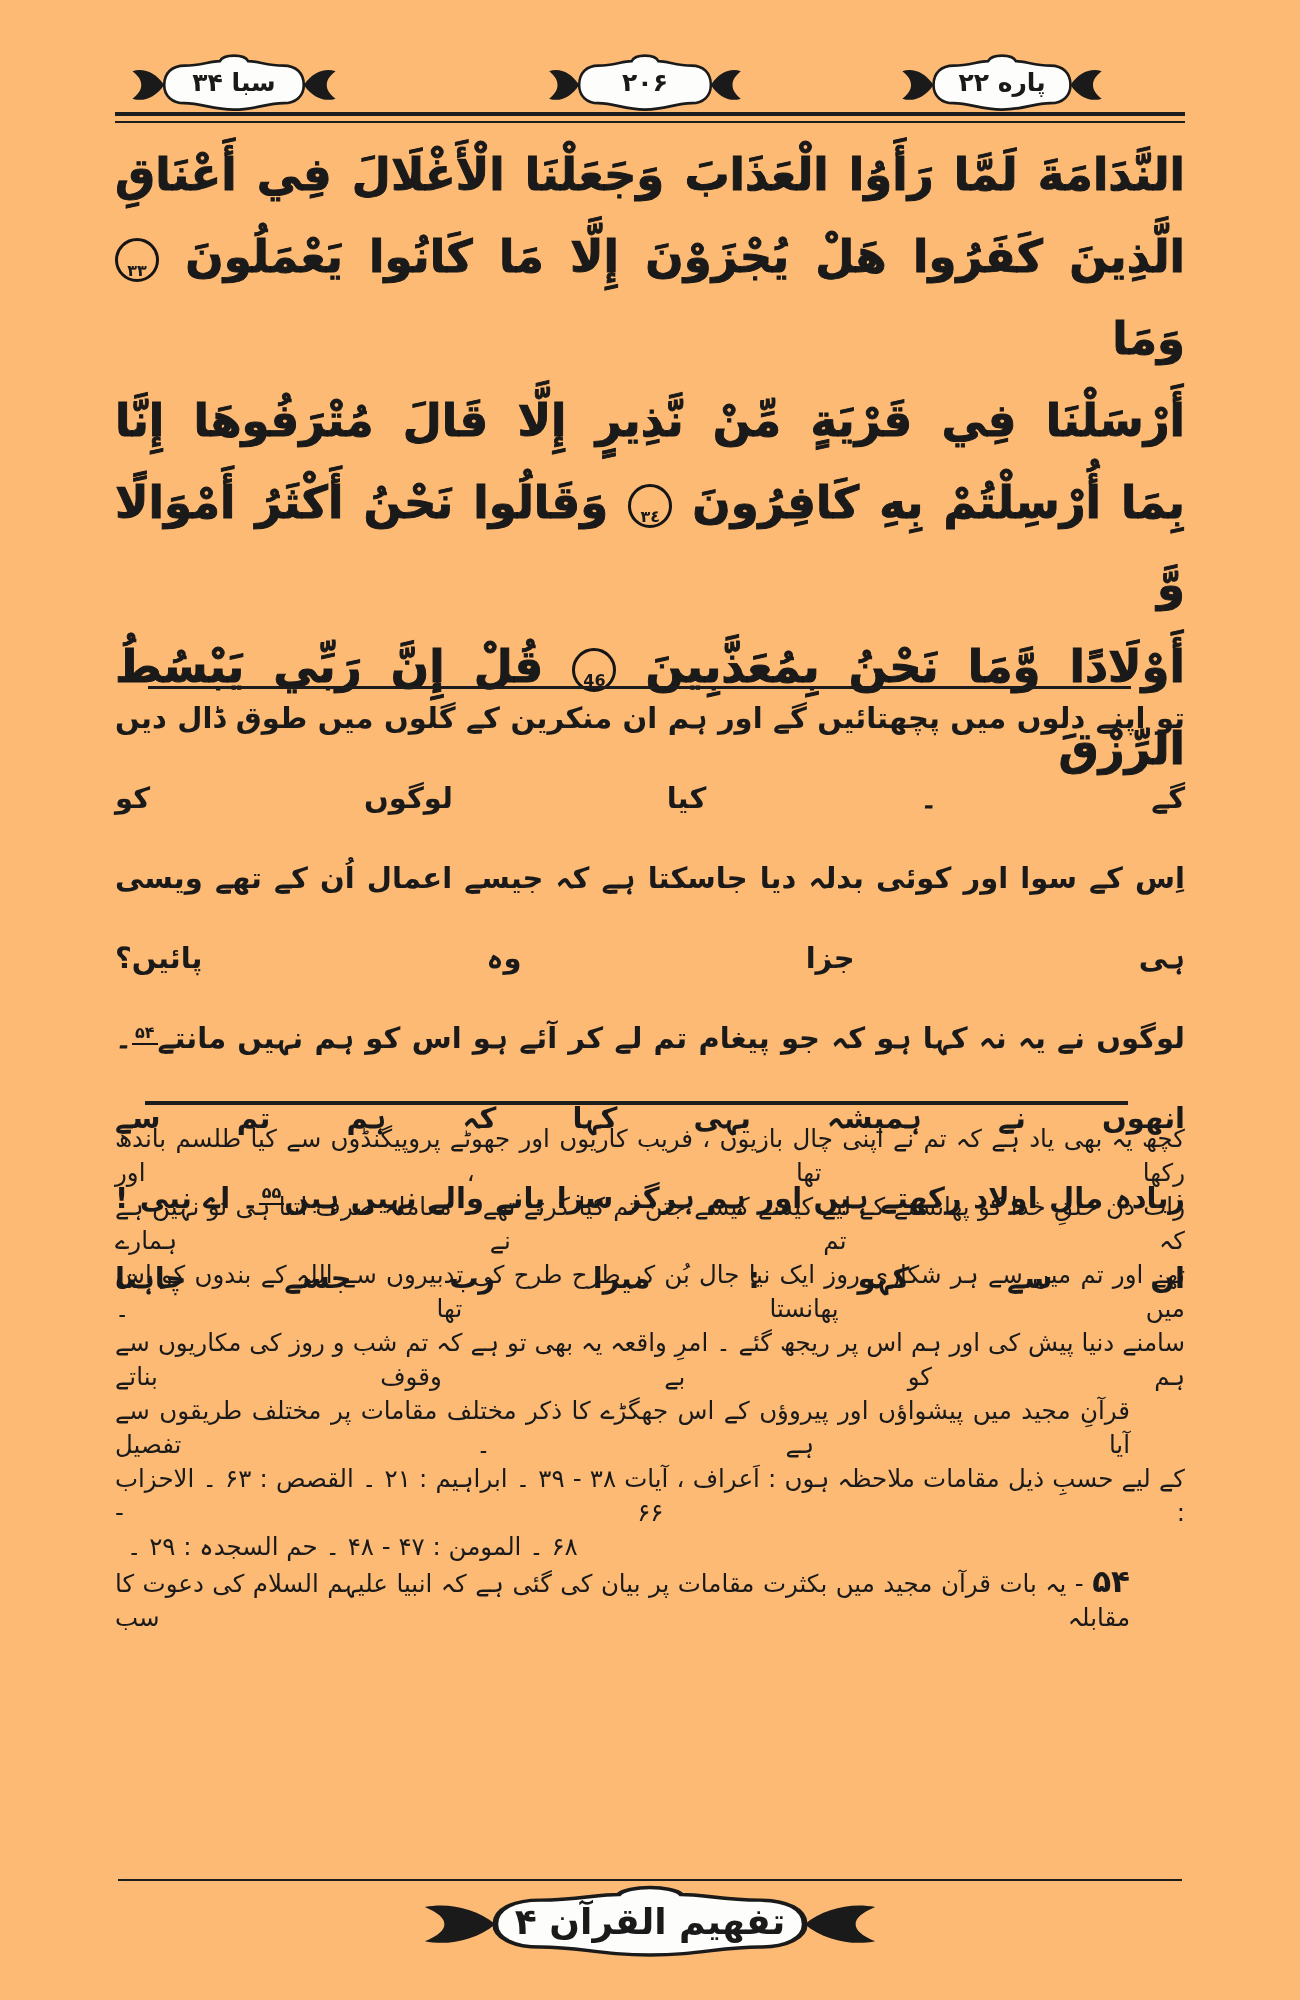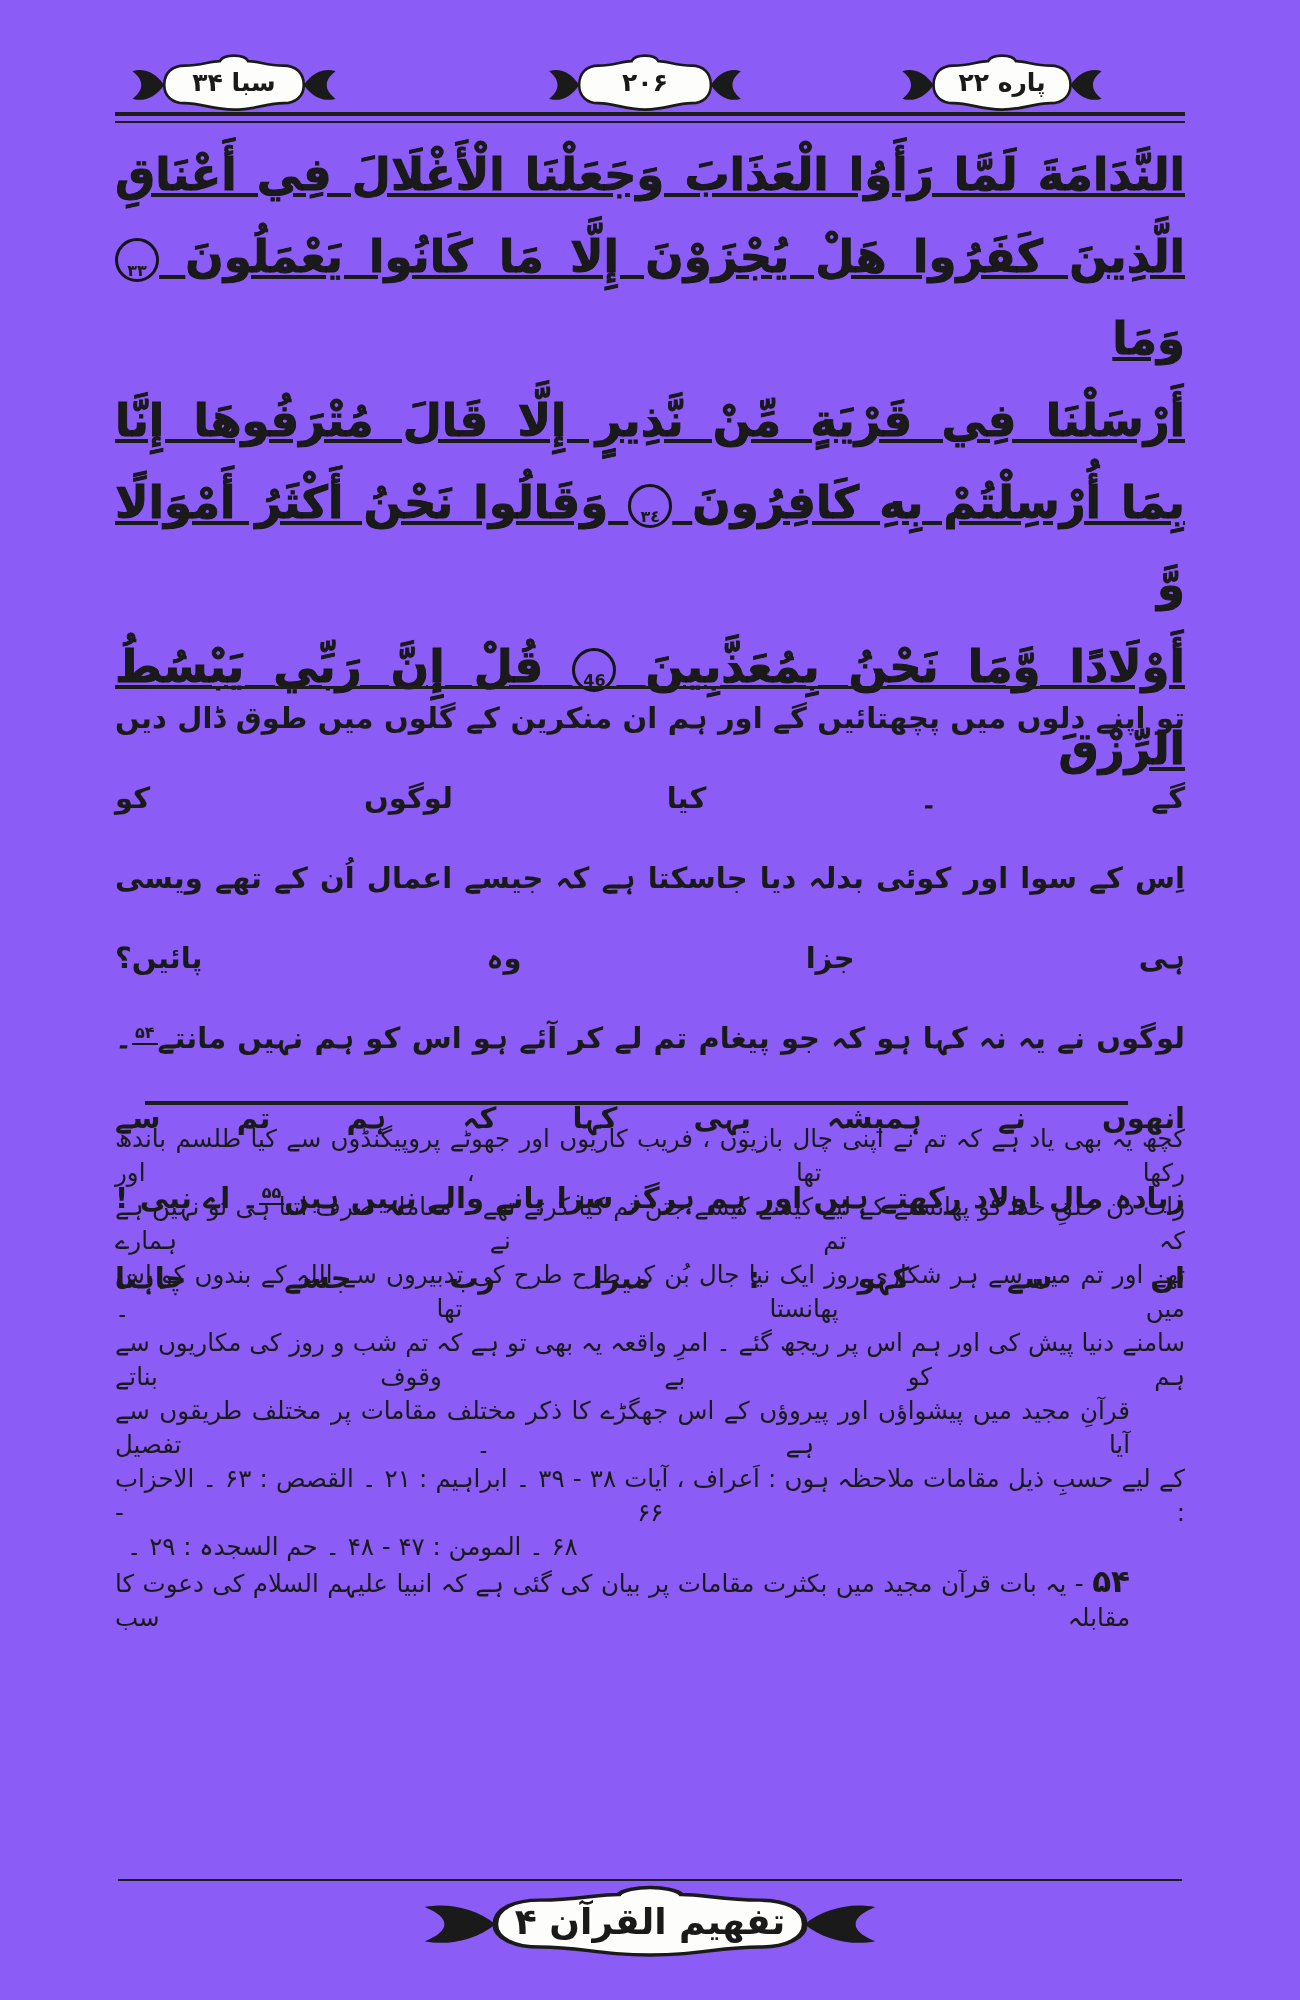--- a/index.html
+++ b/index.html
@@ -1,37 +1,37 @@
 <!DOCTYPE html>
 <html><head>
 <meta charset="utf-8">
 <style>
   html,body{margin:0;padding:0;}
   body{
     width:1300px;height:2000px;position:relative;overflow:hidden;
     background:#ffffff;color:#1a1a1a;
     font-family:"DejaVu Sans", sans-serif;
   }
-  .page{position:absolute;inset:0;background:#8b5cf6;}
+  .page{position:absolute;inset:0;background:#fdba74;}
 
   
   .header-rule{position:absolute;left:115px;width:1070px;top:112px;border-top:4px solid #1d1d1d;}
   .header-rule-2{position:absolute;left:115px;width:1070px;top:121px;border-top:2px solid #1d1d1d;}
   .badge{position:absolute;top:52px;height:64px;z-index:3;}
   .badge svg{position:absolute;inset:0;width:100%;height:100%;}
   .badge-text{
     position:absolute;inset:0;display:flex;align-items:center;justify-content:center;
     direction:rtl;font-weight:bold;font-size:25px;padding-bottom:3px;
   }
   .badge-surah{left:128px;width:212px;}
   .badge-page {left:545px;width:200px;}
   .badge-para {left:898px;width:208px;}
 
   
-  .quran{position:absolute;left:115px;width:1070px;top:134px;text-decoration:underline;}
+  .quran{position:absolute;left:115px;width:1070px;top:134px;}
   .qline{
     direction:rtl;font-weight:bold;font-size:45px;line-height:82px;
     text-align:justify;text-align-last:justify;-webkit-text-stroke:0.9px #151515;
     white-space:normal;
   }
   .ayah-badge{
     display:inline-flex;align-items:flex-end;justify-content:center;
     width:38px;height:38px;border:3px solid #151515;border-radius:50%;
     font-size:16px;font-weight:bold;vertical-align:middle;
     -webkit-text-stroke:0 transparent;line-height:1;

